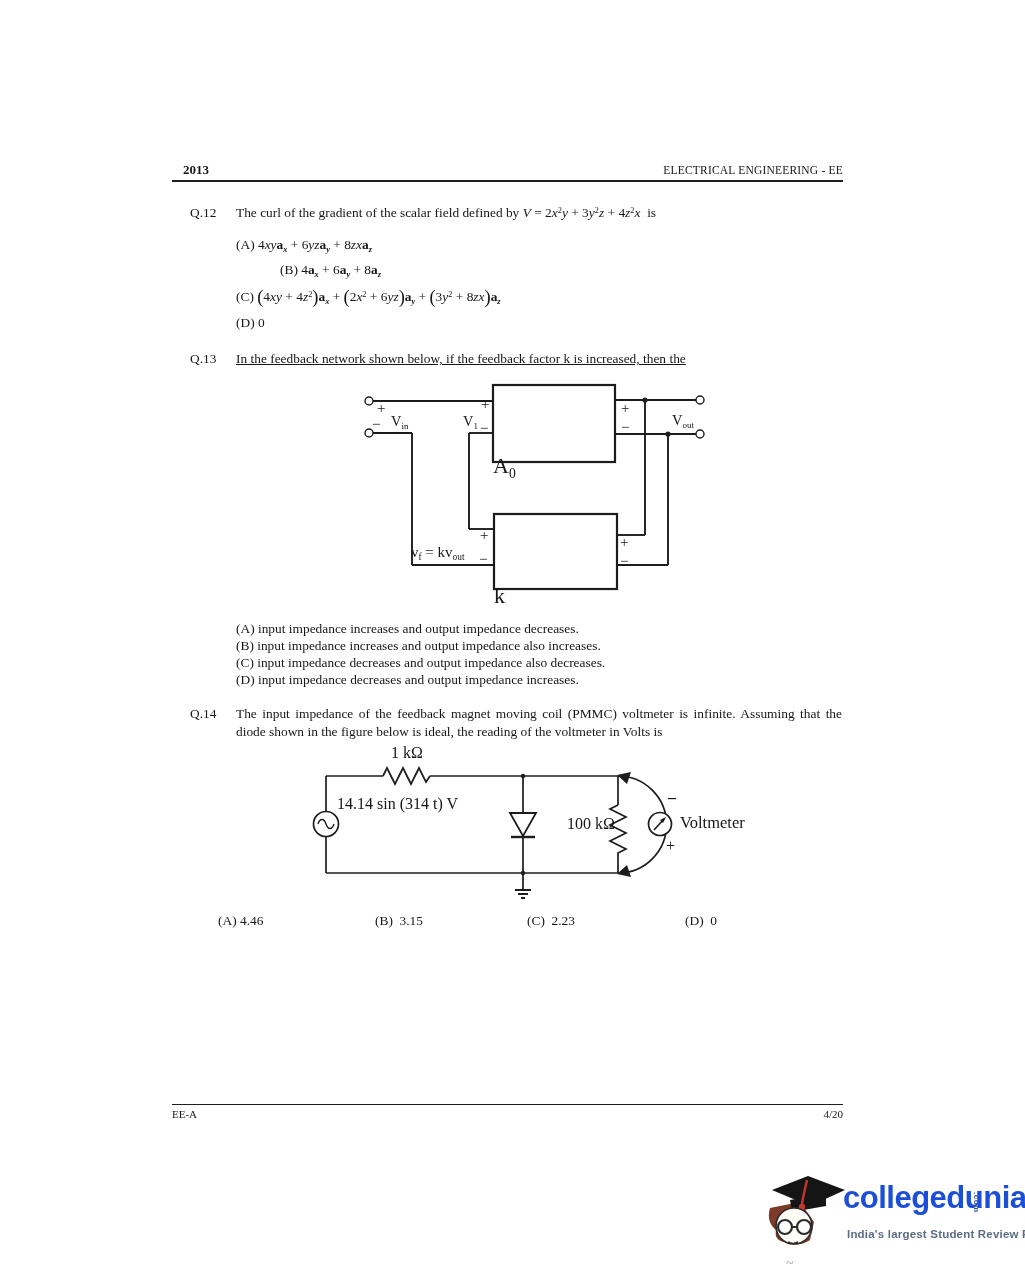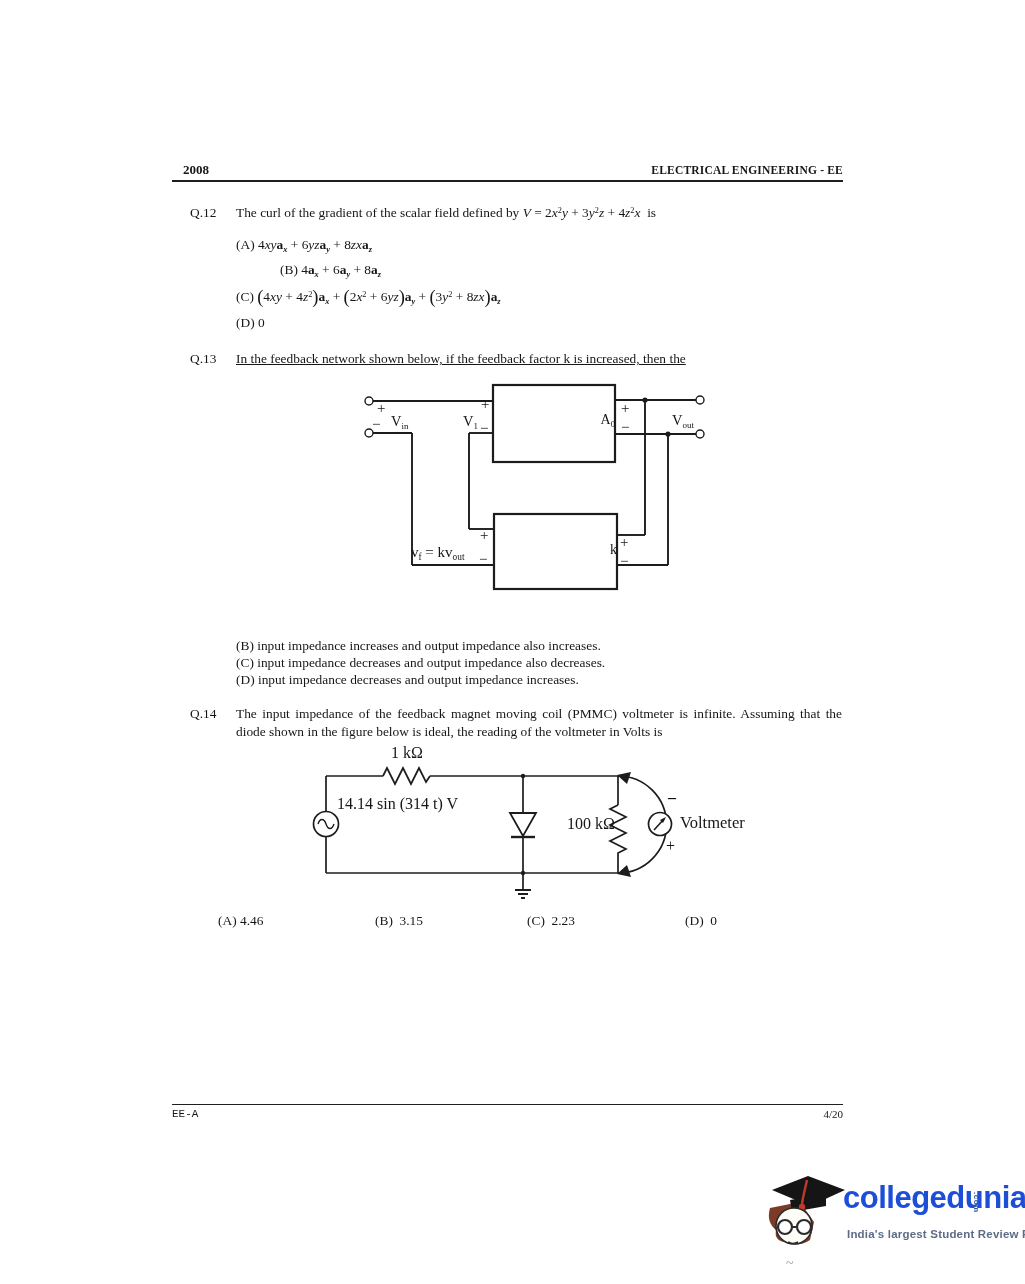--- a/index.html
+++ b/index.html
@@ -1,47 +1,47 @@
 <!DOCTYPE html>
 <html><head>
 <meta charset="utf-8">
 <style>
   html,body{margin:0;padding:0;background:#ffffff;}
   .page{position:relative;width:1025px;height:1284px;background:#ffffff;
         font-family:"Liberation Serif",serif;color:#161616;overflow:hidden;}
   .abs{position:absolute;}
   .rule{background:#1f1f1f;}
   .hdr{font-weight:bold;font-size:13px;}
-  .hdr2{font-weight:bold;font-size:11.5px;letter-spacing:.2px;}
+  .hdr2{font-weight:normal;font-size:11.5px;letter-spacing:.2px;}
   .qnum,.qtext,.opt{font-size:13.4px;line-height:17.5px;white-space:nowrap;}
   .qpara{font-size:13.4px;line-height:18px;text-align:justify;white-space:normal;}
   sub{font-size:.62em;vertical-align:-.35em;line-height:0;}
   sup{font-size:.62em;vertical-align:.5em;line-height:0;}
   .par{font-size:1.38em;vertical-align:-.1em;font-weight:400;}
   .mline{line-height:22px;}
   .sign{font-size:15px;line-height:14px;}
   .dlabel{font-size:14.5px;line-height:15px;white-space:nowrap;}
-  .blocklabel{font-size:14px;line-height:18px;text-align:right;}
+  .blocklabel{font-size:22px;line-height:18px;text-align:left;margin-top:46px;}
   .clabel{font-size:16px;line-height:16px;white-space:nowrap;}
   .ftr{font-size:11px;}
   .brand{font-family:"Liberation Sans",sans-serif;font-weight:bold;font-size:31px;
          letter-spacing:-.5px;color:#1d4ed8;line-height:31px;}
   .tld{font-family:"Liberation Sans",sans-serif;font-weight:bold;font-size:8px;
        color:#3a5795;writing-mode:vertical-rl;letter-spacing:.5px;line-height:8px;}
   .tagline{font-family:"Liberation Sans",sans-serif;font-weight:bold;font-size:11.5px;
            color:#5d6c86;letter-spacing:.2px;line-height:12px;white-space:nowrap;}
   .curl{color:#9a9a9a;font-size:14px;}
   svg{display:block;}
 </style>
 </head>
 <body>
 
 <div class="page">
 
-  <div class="abs hdr" style="left:183px;top:162px;">2008</div>
+  <div class="abs hdr" style="left:183px;top:162px;">2013</div>
   <div class="abs hdr2" style="right:182px;top:164px;">ELECTRICAL ENGINEERING - EE</div>
   <div class="abs rule" style="left:172px;top:180px;width:671px;height:1.5px;"></div>
 
   <div class="abs qnum" style="left:190px;top:204px;">Q.12</div>
   <div class="abs qtext" style="left:236px;top:204px;">The curl of the gradient of the scalar field defined by <i>V</i> = 2<i>x</i><sup>2</sup><i>y</i> + 3<i>y</i><sup>2</sup><i>z</i> + 4<i>z</i><sup>2</sup><i>x</i>&nbsp; is</div>
   <div class="abs opt" style="left:236px;top:236px;">(A) 4<i>xy</i><b>a</b><sub><b><i>x</i></b></sub> + 6<i>yz</i><b>a</b><sub><b><i>y</i></b></sub> + 8<i>zx</i><b>a</b><sub><b><i>z</i></b></sub></div>
   <div class="abs opt" style="left:236px;top:261px;margin-left:44px;">(B) 4<b>a</b><sub><b><i>x</i></b></sub> + 6<b>a</b><sub><b><i>y</i></b></sub> + 8<b>a</b><sub><b><i>z</i></b></sub></div>
   <div class="abs opt mline" style="left:236px;top:286px;">(C) <span class="par">(</span>4<i>xy</i> + 4<i>z</i><sup>2</sup><span class="par">)</span><b>a</b><sub><b><i>x</i></b></sub> + <span class="par">(</span>2<i>x</i><sup>2</sup> + 6<i>yz</i><span class="par">)</span><b>a</b><sub><b><i>y</i></b></sub> + <span class="par">(</span>3<i>y</i><sup>2</sup> + 8<i>zx</i><span class="par">)</span><b>a</b><sub><b><i>z</i></b></sub></div>
   <div class="abs opt" style="left:236px;top:314px;">(D) 0</div>
 
@@ -91,20 +91,21 @@
   <div class="abs sign" style="left:621px;top:401px;">+</div>
   <div class="abs sign" style="left:621px;top:420px;">−</div>
   <div class="abs dlabel" style="left:672px;top:413px;">V<sub>out</sub></div>
   <div class="abs dlabel" style="left:411px;top:545px;font-size:15px;">v<sub>f</sub> = kv<sub>out</sub></div>
   <div class="abs sign" style="left:480px;top:528px;">+</div>
   <div class="abs sign" style="left:479px;top:552px;">−</div>
   <div class="abs sign" style="left:620px;top:535px;">+</div>
   <div class="abs sign" style="left:620px;top:554px;">−</div>
   <div class="abs blocklabel" style="left:494px;top:541px;width:123px;">k</div>
 
+  <div class="abs opt" style="left:236px;top:620px;">(A) input impedance increases and output impedance decreases.</div>
   <div class="abs opt" style="left:236px;top:637px;">(B) input impedance increases and output impedance also increases.</div>
   <div class="abs opt" style="left:236px;top:671px;">(D) input impedance decreases and output impedance increases.</div>
   <div class="abs opt" style="left:236px;top:654px;">(C) input impedance decreases and output impedance also decreases.</div>
 
   <div class="abs qnum" style="left:190px;top:705px;">Q.14</div>
   <div class="abs qpara" style="left:236px;top:705px;width:606px;">The input impedance of the feedback magnet moving coil (PMMC) voltmeter is infinite. Assuming that the diode shown in the figure below is ideal, the reading of the voltmeter in Volts is</div>
 
   <svg class="abs" style="left:300px;top:742px;" width="470" height="168" viewBox="300 742 470 168">
     <g stroke="#1c1c1c" stroke-width="1.7" fill="none">
 
@@ -151,21 +152,21 @@
   <div class="abs clabel" style="left:668px;top:790px;font-weight:bold;">–</div>
   <div class="abs clabel" style="left:666px;top:838px;">+</div>
   <div class="abs clabel" style="left:680px;top:815px;font-size:16.5px;">Voltmeter</div>
 
   <div class="abs opt" style="left:218px;top:912px;">(A) 4.46</div>
   <div class="abs opt" style="left:375px;top:912px;">(B)&nbsp; 3.15</div>
   <div class="abs opt" style="left:527px;top:912px;">(C)&nbsp; 2.23</div>
   <div class="abs opt" style="left:685px;top:912px;">(D)&nbsp; 0</div>
 
   <div class="abs rule" style="left:172px;top:1104px;width:671px;height:1px;"></div>
-  <div class="abs ftr" style="left:172px;top:1108px;font-family:Liberation Mono, monospace;">EE-A</div>
+  <div class="abs ftr" style="left:172px;top:1108px;">EE-A</div>
   <div class="abs ftr" style="right:182px;top:1108px;">4/20</div>
 
   <div class="abs" style="left:760px;top:1168px;width:250px;height:105px;">
     <svg width="90" height="100" viewBox="0 0 90 100" style="position:absolute;left:0;top:0;">
 
       <path d="M10,40 q-4,14 6,22 q-2,10 8,12 q14,6 26,-2 l4,-18 l-14,-20 z" fill="#7c3a28"></path>
 
       <polygon points="12,22 48,8 85,22 50,38" fill="#151515"></polygon>
       <polygon points="30,32 66,26 66,38 32,44" fill="#151515"></polygon>
 

